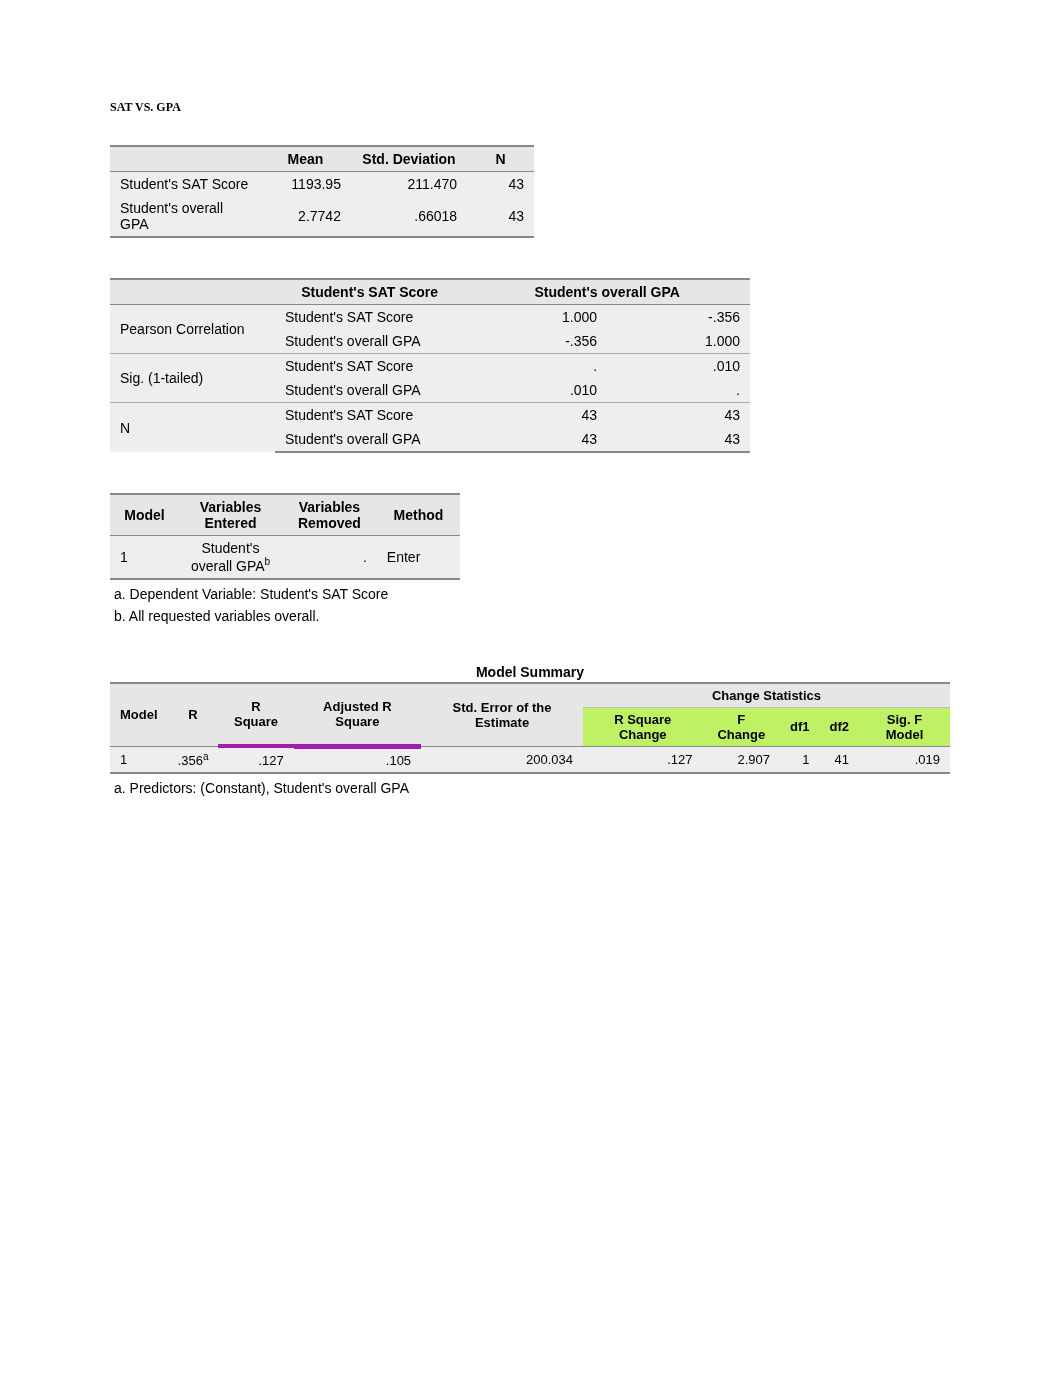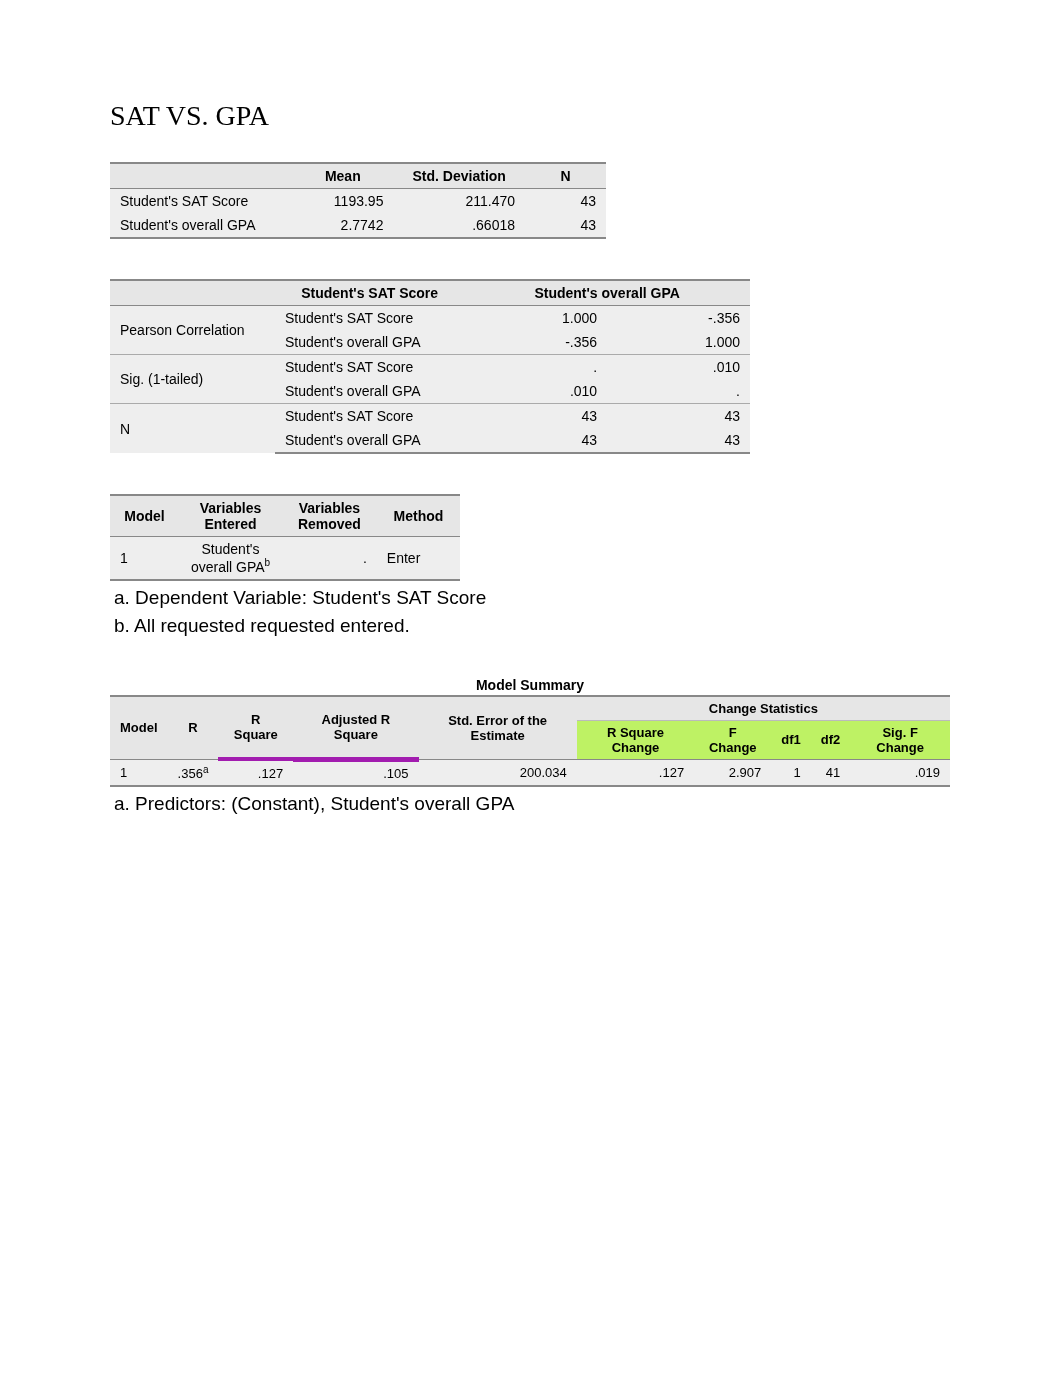--- a/index.html
+++ b/index.html
@@ -9,22 +9,22 @@
     background: #fff;
     margin: 0;
     padding: 0;
     width: 1062px;
   }
   .page {
     padding: 100px 110px 0 110px;
   }
   h1.page-title {
     font-family: "Times New Roman", Times, serif;
-    font-weight: normal;
-    font-size: 28px;
+    font-weight: bold;
+    font-size: 12px;
     margin: 0 0 30px 0;
   }
   .tbl-wrap { margin-bottom: 40px; }
   .tbl-title {
     font-weight: bold;
     text-align: center;
     font-size: 14px;
     margin-bottom: 2px;
   }
   table {
@@ -45,42 +45,42 @@
   }
   .body-row-last td {
     background: #eeeeee;
     border-bottom: 2px solid #888;
   }
   .lbl { text-align: left; }
   .num { text-align: right; }
   .ctr { text-align: center; }
 
   
-  .desc-table { width: 496px; }
+  .desc-table { width: 424px; }
   .desc-table .c-var { width: 160px; }
   .desc-table .c-mean { width: 80px; }
   .desc-table .c-std  { width: 110px; }
   .desc-table .c-n    { width: 60px; }
 
   
   .corr-table { width: 640px; }
   .corr-table .c-a { width: 160px; }
   .corr-table .c-b { width: 190px; }
   .corr-table .c-c { width: 140px; }
   .corr-table .c-d { width: 140px; }
   .corr-table .sep td { border-top: 1px solid #aaa; }
 
   
   .ver-table { width: 350px; }
   .ver-table .c-m { width: 60px; }
   .ver-table .c-ve { width: 110px; }
   .ver-table .c-vr { width: 90px; }
   .ver-table .c-meth { width: 80px; }
   .footnote {
-    font-size: 19px;
+    font-size: 14px;
     margin: 6px 0 0 4px;
   }
 
   
   .ms-table { width: 840px; }
   .ms-table th, .ms-table td { font-size: 13px; }
   .ms-table .hdr-row th, .ms-table .hdr-row td { border-bottom: none; }
   .ms-table .hdr-row2 th, .ms-table .hdr-row2 td {
     background: #bef264;
     border-bottom: 1px solid #888;
@@ -179,41 +179,41 @@
         <td class="lbl" style="vertical-align:middle;">1</td>
         <td class="ctr">
           <span>Student's overall GPA</span><sup>b</sup>
         </td>
         <td class="num" style="vertical-align:middle;">.</td>
         <td class="lbl" style="vertical-align:middle;">Enter</td>
       </tr>
     </tbody>
       </table>
     <div class="footnote">a. Dependent Variable: Student's SAT Score</div>
-    <div class="footnote">b. All requested requested entered.</div>
+    <div class="footnote">b. All requested variables overall.</div>
   </div>
 
   <div class="tbl-wrap">
     <div class="tbl-title" style="width:840px;">Model Summary</div>
     <table class="ms-table">
       <tbody>
           <tr class="hdr-row">
         <th rowspan="2" class="ctr" style="border-bottom:1px solid #888;">Model</th>
         <th rowspan="2" class="ctr" style="border-bottom:1px solid #888;">R</th>
         <th rowspan="2" class="ctr" style="border-bottom:4px solid #a21caf;">R Square</th>
         <th rowspan="2" class="ctr" style="border-bottom:5px solid #a21caf;">Adjusted R Square</th>
         <th rowspan="2" class="ctr" style="border-bottom:1px solid #888;">Std. Error of the Estimate</th>
         <th colspan="5" class="ctr">Change Statistics</th>
       </tr>
       <tr class="hdr-row2">
         <th class="ctr">R Square Change</th>
         <th class="ctr">F Change</th>
         <th class="ctr">df1</th>
         <th class="ctr">df2</th>
-        <th class="ctr">Sig. F Change</th>
+        <th class="ctr">Sig. F Model</th>
       </tr>
       <tr class="body-row-last">
         <td class="lbl">1</td>
         <td class="num">
           <span>.356</span><sup>a</sup>
         </td>
         <td class="num">.127</td>
         <td class="num">.105</td>
         <td class="num">200.034</td>
         <td class="num">.127</td>

